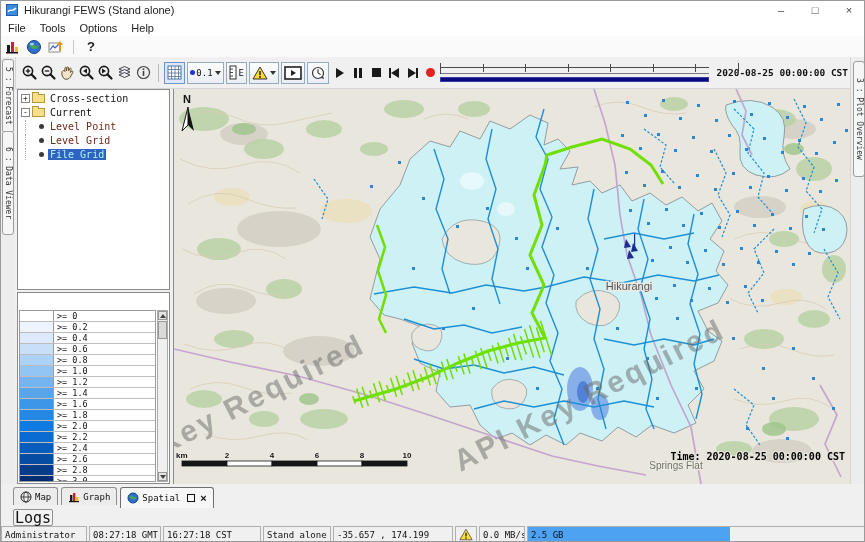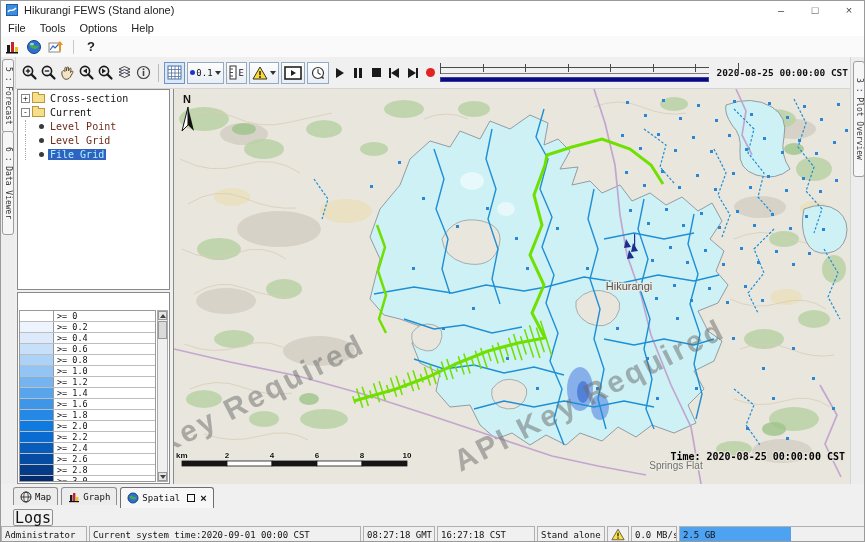--- a/index.html
+++ b/index.html
@@ -760,24 +760,24 @@
         <span>Spatial</span>
         <span class="tab-max"></span>
         <span class="tab-close">×</span>
       </span>
     </div>
     <span class="logs-btn">Logs</span>
   </div>
 
   <div class="abs statusbar">
     <span class="scell c0">Administrator</span>
-    <span class="scell c1">Current system time:2020-09-01 00:00 CST</span>
     <span class="scell c2">08:27:18 GMT</span>
     <span class="scell c3">16:27:18 CST</span>
     <span class="scell c4">Stand alone</span>
+    <span class="scell c5">-35.657 , 174.199</span>
     <span class="scell c6">
       <svg width="14" height="13" viewBox="0 0 16 14">
         <path d="M8,1 L15,13 L1,13 Z" fill="#FFE13A" stroke="#555" stroke-width="1"></path>
         <rect x="7.3" y="5" width="1.4" height="4.2" fill="#111"></rect>
         <circle cx="8" cy="11" r="0.9" fill="#111"></circle>
       </svg>
     </span>
     <span class="scell c7">0.0 MB/s</span>
     <span class="scell c8">
       <span class="mem-fill"></span>

